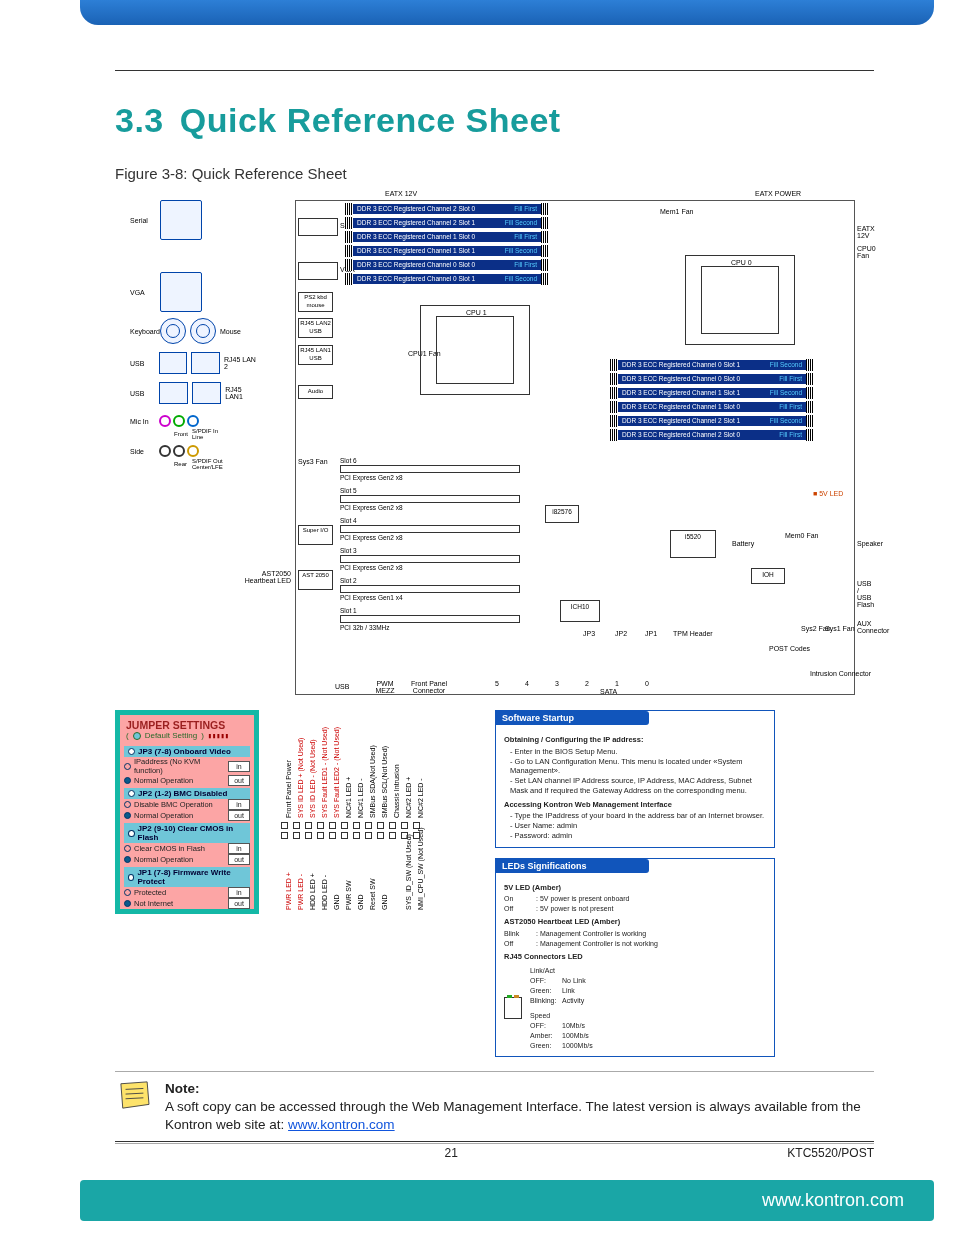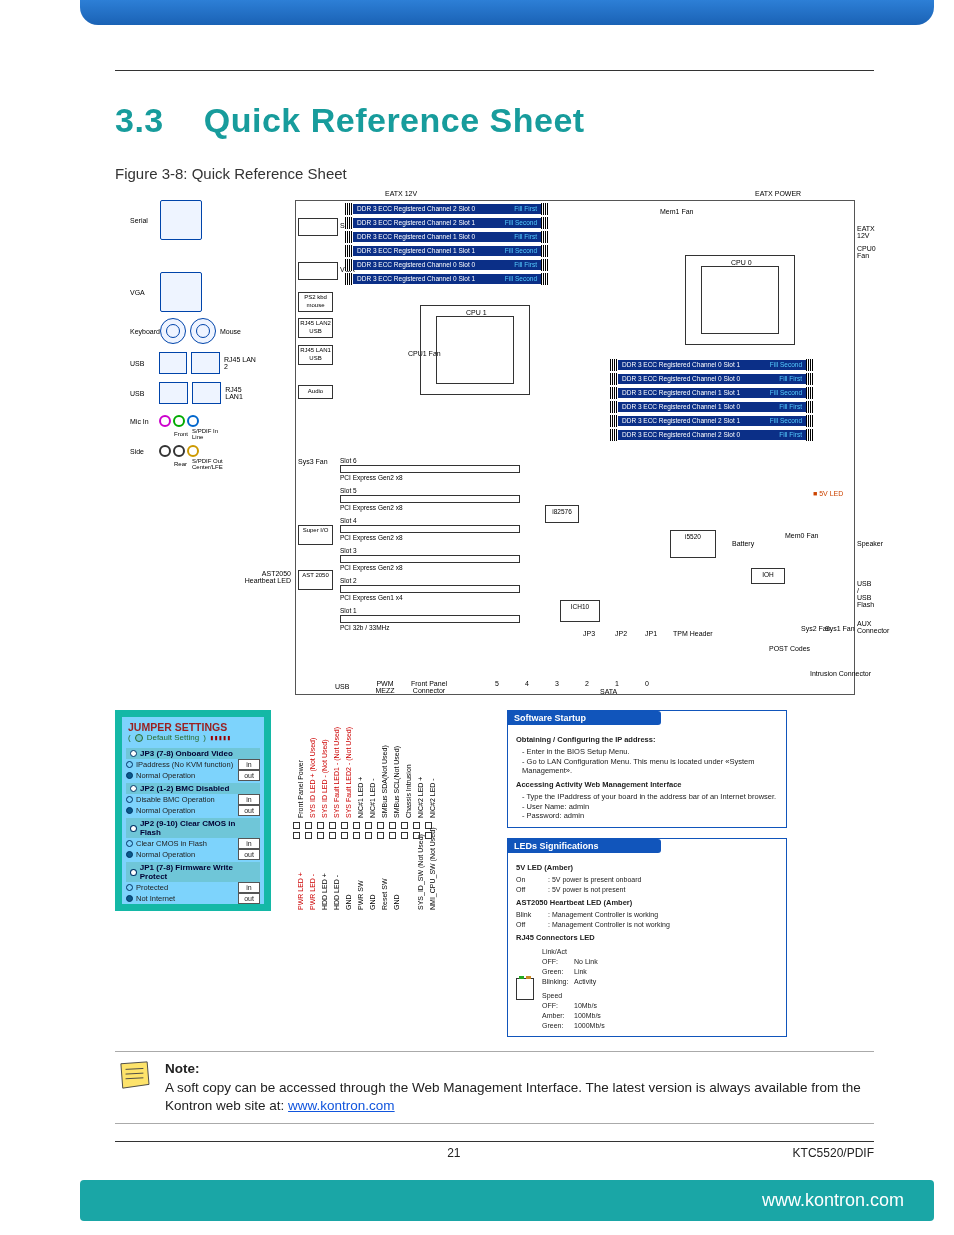--- a/index.html
+++ b/index.html
@@ -18,21 +18,21 @@
     background: linear-gradient(to bottom, #2d7fd6, #1a62b5);
     border-bottom-left-radius: 18px;
     border-bottom-right-radius: 18px;
   }
   .content {
     position: absolute;
     left: 115px; right: 80px; top: 70px;
   }
   .rule { border: none; border-top: 1px solid #333; margin-bottom: 30px; }
   .heading { color: #179c9c; font-size: 34px; font-weight: 600; margin-bottom: 25px; letter-spacing: 0.5px; }
-  .heading .num { margin-right: 40px; }
+  .heading .num { margin-right: 16px; }
   .fig-caption { font-size: 15px; color: #333; margin-bottom: 8px; }
 
   .diagram {
     width: 760px; height: 510px;
     position: relative;
     font-size: 7px;
     color: #000;
     margin-bottom: 10px;
   }
   .diagram .lbl { position: absolute; font-size: 7px; }
@@ -63,23 +63,23 @@
   .slot { position:absolute; left:225px; height:8px; width:180px; border:1px solid #333; background:#fff; }
   .slot-lbl { position:absolute; left:225px; font-size:6.5px; }
 
   .chip { position:absolute; border:1px solid #333; font-size:6.5px; text-align:center; padding-top:2px; }
 
   .small-port { position:absolute; width:35px; height:12px; border:1px solid #333; font-size:6px; text-align:center; line-height:10px; }
 
   .below { display:flex; gap:18px; margin-top:0px; align-items:flex-start; }
 
   .jumper-box {
-    width: 156px;
-    border: 7px solid #14b8a6;
-    background: #7dd3fc;
+    width: 144px;
+    border: 5px solid #14b8a6;
+    background: #fca5a5;
     font-size: 9px;
   }
   .jumper-box .jtitle { color:#9a1f1f; font-weight:bold; font-size:10.5px; text-align:left; padding:4px 6px 0 6px; }
   .jumper-box .jsub { color:#2a6a2a; font-size:8px; padding:0 6px 4px 6px; display:flex; align-items:center; gap:4px;}
   .jumper-box .jsub .dot{width:8px;height:8px;border:1px solid #2a6a2a;border-radius:50%;display:inline-block;background:#6fc6d8;}
   .jhdr { background:#6fc6d8; color:#003; font-size:8px; padding:1px 4px; margin:2px 4px 0 4px; font-weight:bold; display:flex; align-items:center; gap:3px;}
   .jhdr .d{width:7px;height:7px;border:1px solid #036;border-radius:50%;background:#fff;}
   .jrow { display:flex; margin:0 4px; font-size:7.5px; align-items:center; }
   .jrow .d{width:7px;height:7px;border:1px solid #036;border-radius:50%;margin-right:3px;}
   .jrow .d.on{background:#0a5a8a;}
@@ -396,22 +396,23 @@
     </div>
 
     <div class="info-col">
       <div class="info-box">
         <div class="ibh">Software Startup</div>
         <div class="ibb">
           <b>Obtaining / Configuring the IP address:</b>
           <ul id="ss-l1">
               <li>Enter in the BIOS Setup Menu.</li>
               <li>Go to LAN Configuration Menu. This menu is located under «System Management».</li>
+              <li>Set LAN channel IP Address source, IP Address, MAC Address, Subnet Mask and if required the Gateway Address on the corresponding menu.</li>
             </ul>
-          <b>Accessing Activity Web Management Interface</b>
+          <b>Accessing Kontron Web Management Interface</b>
           <ul id="ss-l2">
               <li>Type the IPaddress of your board in the address bar of an Internet browser.</li>
               <li>User Name: admin</li>
               <li>Password: admin</li>
             </ul>
         </div>
       </div>
       <div class="info-box">
         <div class="ibh">LEDs Significations</div>
         <div class="ibb">
@@ -492,16 +493,16 @@
       <span>A soft copy can be accessed through the Web Management Interface. The latest version is always available from the Kontron web site at: </span><a href="#">www.kontron.com</a>
     </div>
   </div>
 </div>
 
 <div class="footer">
   <hr class="foot-line">
   <div class="foot-row">
     <span></span>
     <span>21</span>
-    <span>KTC5520/PDIF</span>
+    <span>KTC5520/POST</span>
   </div>
   <div class="foot-bar">www.kontron.com</div>
 </div>
 
 </body></html>

